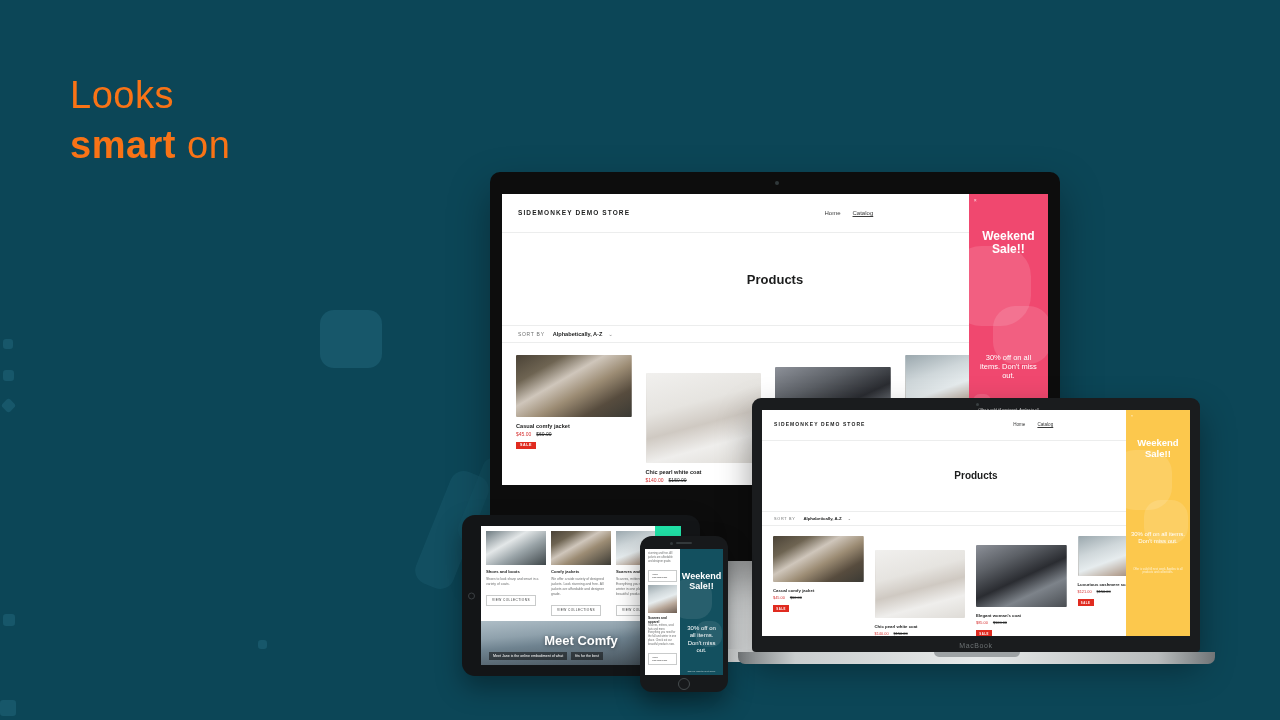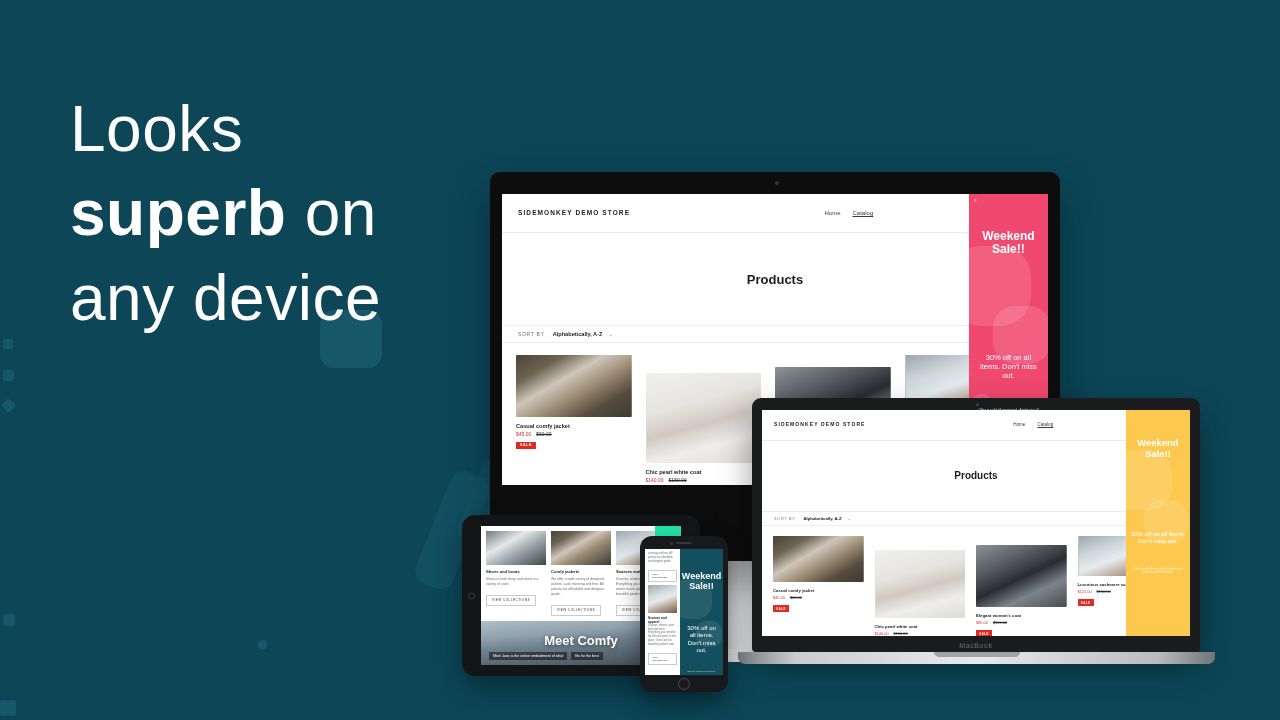--- a/index.html
+++ b/index.html
@@ -12,24 +12,24 @@
 
   
   .bg-shapes { position: absolute; inset: 0; overflow: hidden; }
   .sq { position: absolute; background: #17576a; }
   .sq.r { border-radius: 14px; }
   .sq.s { border-radius: 3px; }
 
   
   .headline {
     position: absolute;
-    left: 70px; top: 87px;
+    left: 70px; top: 70px;
     width: 420px;
-    color: #ffffff;
-    font-size: 64px;
+    color: #f97316;
+    font-size: 38px;
     line-height: 1.32;
     font-weight: 300;
     letter-spacing: 0.5px;
   }
   .headline b { font-weight: 700; }
 
   
   .store { position: absolute; inset: 0; background: #ffffff; overflow: hidden; }
   .store .topbar {
     display: flex; align-items: center;
@@ -213,22 +213,21 @@
   <div class="sq s" style="left:3px;top:400px;width:11px;height:11px;transform:rotate(45deg);"></div>
   <div class="sq s" style="left:3px;top:614px;width:12px;height:12px;"></div>
   <div class="sq s" style="left:258px;top:640px;width:9px;height:9px;"></div>
   <div class="sq s" style="left:0px;top:700px;width:16px;height:16px;"></div>
   <div class="sq r" style="left:432px;top:470px;width:40px;height:120px;transform:rotate(22deg);opacity:.55;"></div>
   <div class="sq r" style="left:470px;top:455px;width:26px;height:90px;transform:rotate(22deg);opacity:.4;"></div>
 </div>
 
 <div class="headline">
   <div>Looks</div>
-  <div><b>superb</b><span> on</span></div>
-  <div>any device</div>
+  <div><b>smart</b><span> on</span></div>
 </div>
 
 <div class="imac">
   <div class="bezel">
     <div class="cam"></div>
     <div class="screen">
 
       <div class="store" style="font-size:6px;">
         <div class="topbar">
           <div class="brand" style="font-size:6.5px;">SIDEMONKEY DEMO STORE</div>

